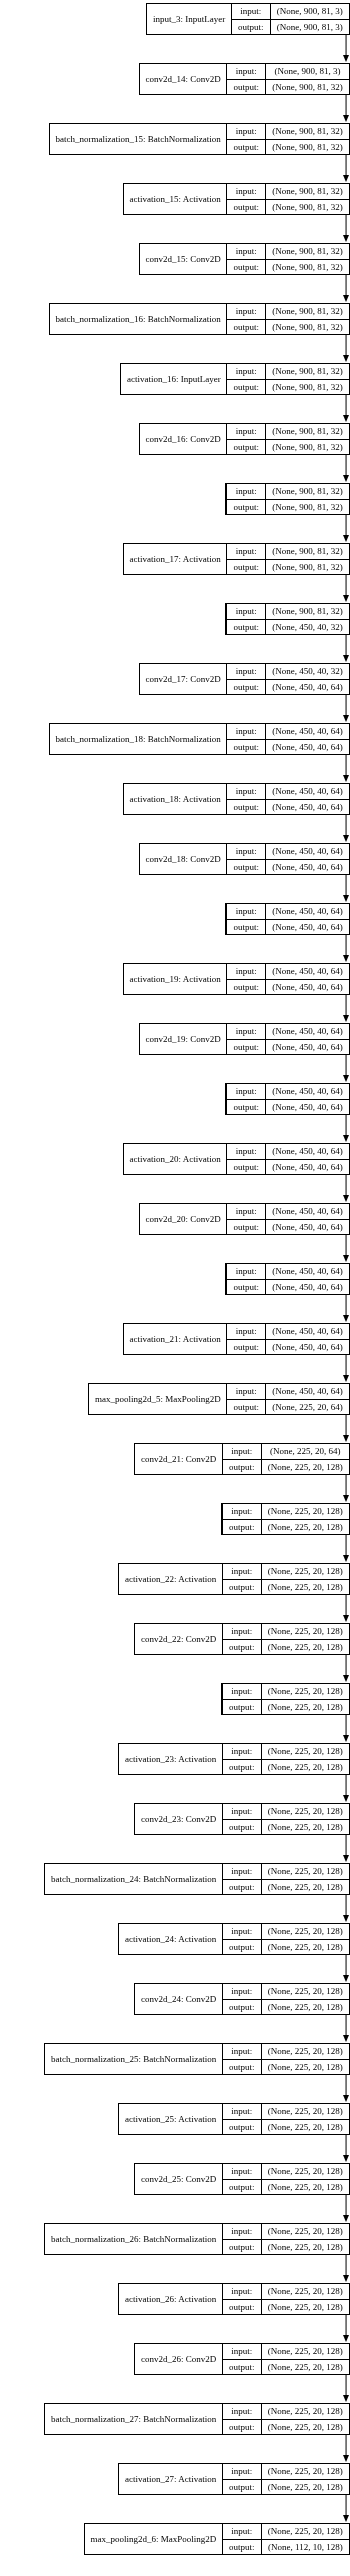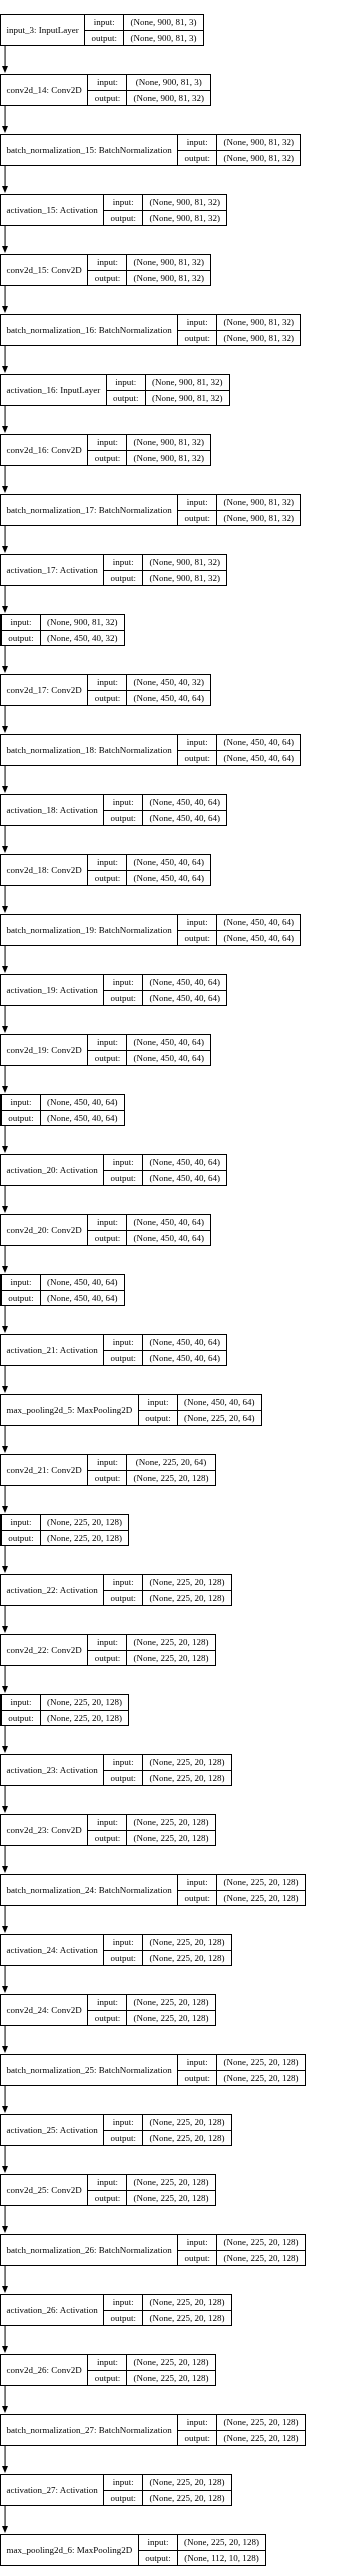--- a/index.html
+++ b/index.html
@@ -9,22 +9,22 @@
   }
   .canvas {
     width: 350px;
     height: 2576px;
     background: #ffffff;
     overflow: hidden;
   }
   .diagram {
     display: flex;
     flex-direction: column;
-    align-items: flex-start;
-    padding-top: 14px;
+    align-items: flex-end;
+    padding-top: 3px;
     font-family: "Liberation Serif", "DejaVu Serif", serif;
     color: #000000;
   }
   .node {
     display: flex;
     align-items: stretch;
     box-sizing: border-box;
     height: 32px;
     border: 0.8px solid #000000;
     background: #ffffff;
@@ -215,21 +215,20 @@
       <div class="cell">(None, 900, 81, 32)</div>
     </div>
   </div>
 
   <div class="arrow">
     <div class="arrow-line"></div>
     <div class="arrow-head"></div>
   </div>
 
   <div class="node">
-    <div class="name-cell">batch_normalization_17: BatchNormalization</div>
     <div class="col">
       <div class="cell">input:</div>
       <div class="cell">output:</div>
     </div>
     <div class="col">
       <div class="cell">(None, 900, 81, 32)</div>
       <div class="cell">(None, 900, 81, 32)</div>
     </div>
   </div>
 
@@ -333,21 +332,20 @@
       <div class="cell">(None, 450, 40, 64)</div>
     </div>
   </div>
 
   <div class="arrow">
     <div class="arrow-line"></div>
     <div class="arrow-head"></div>
   </div>
 
   <div class="node">
-    <div class="name-cell">batch_normalization_19: BatchNormalization</div>
     <div class="col">
       <div class="cell">input:</div>
       <div class="cell">output:</div>
     </div>
     <div class="col">
       <div class="cell">(None, 450, 40, 64)</div>
       <div class="cell">(None, 450, 40, 64)</div>
     </div>
   </div>
 

